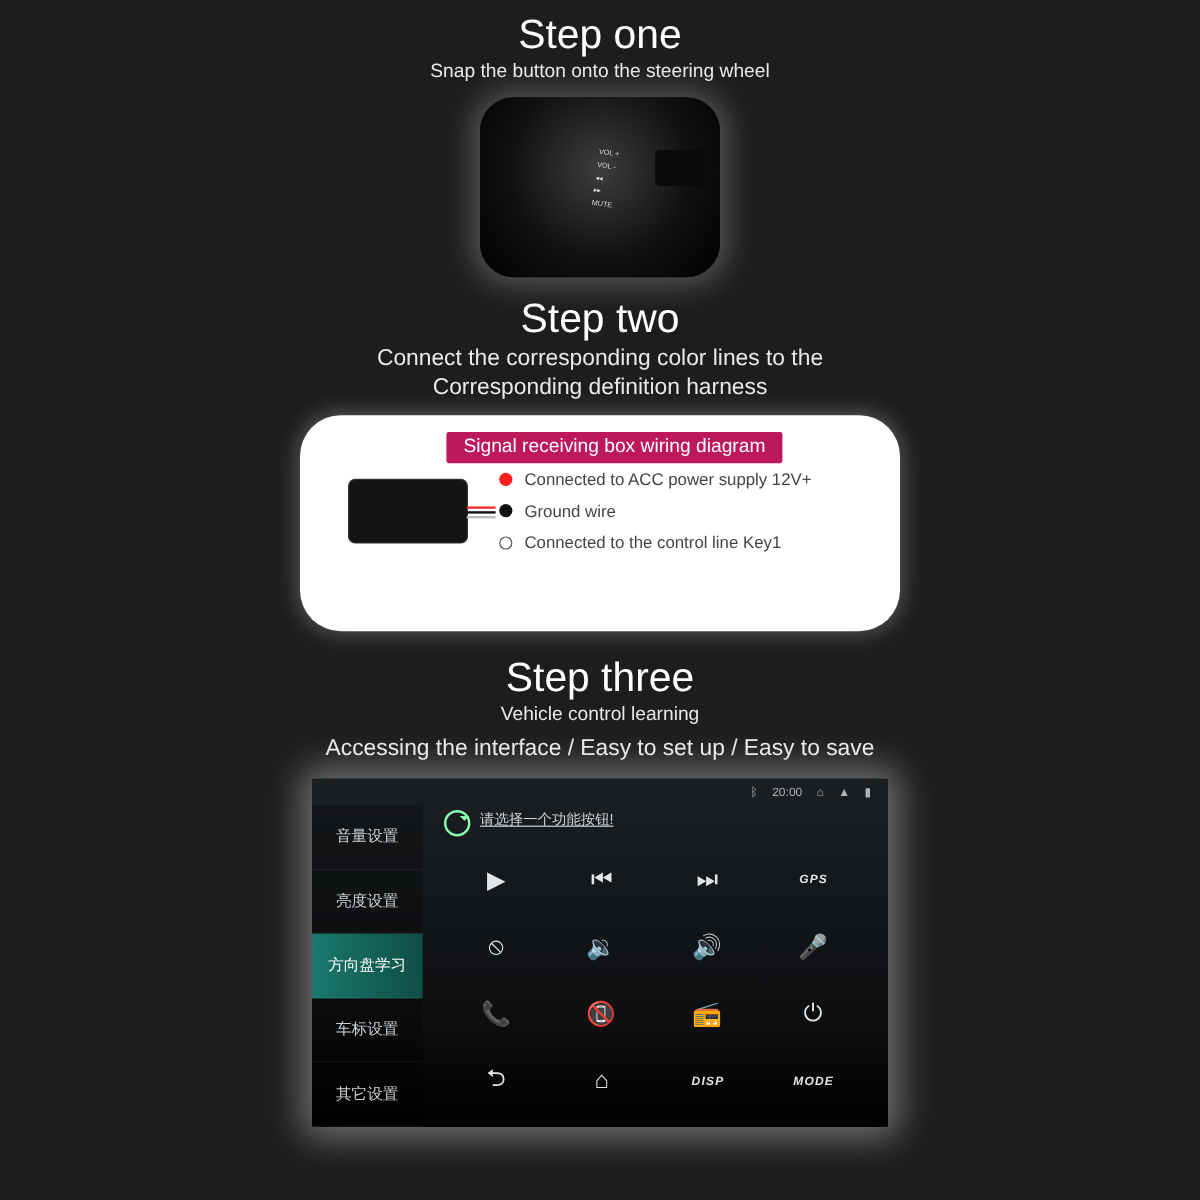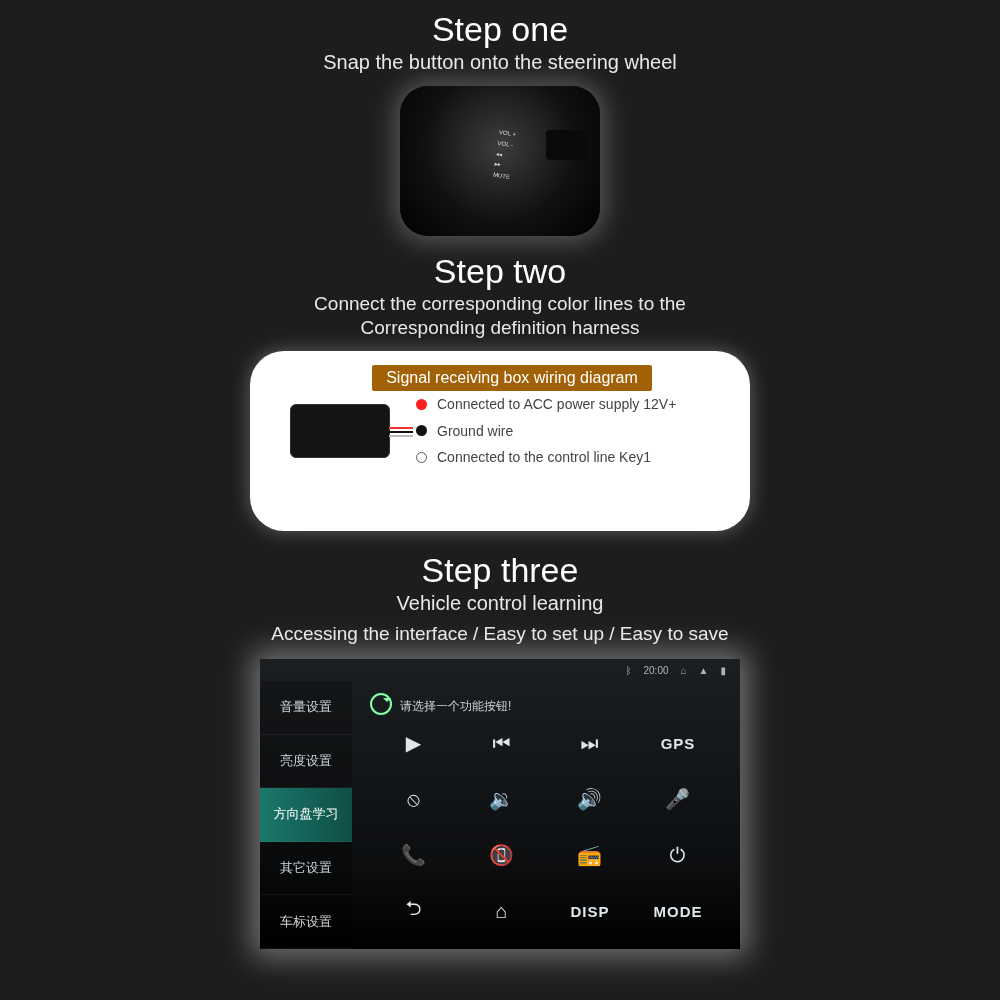--- a/index.html
+++ b/index.html
@@ -14,21 +14,21 @@
     align-items: center;
     overflow: hidden;
   }
   .step-title {
     font-size: 34px;
     font-weight: 500;
     text-align: left;
     margin-top: 10px;
   }
   .step-sub {
-    font-size: 20px;
+    font-size: 16px;
     font-weight: 400;
     text-align: center;
     color: #e8e8e8;
     margin-top: 2px;
   }
   .step-sub.small { font-size: 19px; }
   
   .wheel-photo {
     width: 200px;
     height: 150px;
@@ -76,21 +76,21 @@
     border-radius: 34px;
     margin: 12px auto 10px auto;
     display: flex;
     flex-direction: column;
     align-items: center;
     padding-top: 14px;
     color: #222;
     box-shadow: 0 0 18px 2px rgba(255,255,255,0.25);
   }
   .wiring-header {
-    background: #a16207;
+    background: #be185d;
     color: #fff;
     font-size: 16px;
     padding: 4px 14px;
     border-radius: 2px;
     margin-left: 24px;
   }
   .wiring-body {
     display: flex;
     align-items: center;
     gap: 26px;
@@ -186,44 +186,45 @@
   }
   .hu-main {
     flex:1;
     display:flex;
     flex-direction:column;
     padding: 4px 18px 10px 18px;
   }
   .hu-top {
     height: 30px;
     display:flex;
-    align-items:flex-end;
+    align-items:flex-start;
     gap:8px;
     font-size:12px;
     color:#cfd3d6;
+    text-decoration:underline;
   }
   .refresh-ico {
     width:22px;height:22px;border-radius:50%;border:2px solid #8fa;position:relative;
   }
   .refresh-ico::after{content:"";position:absolute;right:-1px;top:3px;border:4px solid transparent;border-top-color:#8fa;}
   .grid {
     flex:1;
     display:grid;
     grid-template-columns: repeat(4, 1fr);
     grid-template-rows: repeat(4, 1fr);
     align-items:center;
     justify-items:center;
   }
   .cell {
     color:#e3e6e8;
     font-size: 18px;
     letter-spacing: 1px;
   }
   .ico { font-size: 20px; }
-  .lbl { font-size: 15px; font-weight:600; }
+  .lbl { font-size: 10px; font-weight:600;font-style:italic; }
 </style>
 </head>
 <body>
 
 <div class="step-title">Step one</div>
 <div class="step-sub">Snap the button onto the steering wheel</div>
 <div class="wheel-photo">
   <div class="wheel-arc"></div>
   <div class="wheel-btn-area">
     <div>VOL +</div>
@@ -277,22 +278,22 @@
       <span>20:00</span>
       <span>⌂</span>
       <span>▲</span>
       <span>▮</span>
     </div>
     <div class="hu-body">
       <div class="hu-side" id="hu-side">
           <div class="side-item">音量设置</div>
           <div class="side-item">亮度设置</div>
           <div class="side-item active">方向盘学习</div>
+          <div class="side-item">车标设置</div>
           <div class="side-item">其它设置</div>
-          <div class="side-item">车标设置</div>
         </div>
       <div class="hu-main">
         <div class="hu-top">
           <span class="refresh-ico"></span>
           <span>请选择一个功能按钮!</span>
         </div>
         <div class="grid" id="hu-grid">
             <div class="cell ico">▶</div>
             <div class="cell ico">⏮</div>
             <div class="cell ico">⏭</div>

